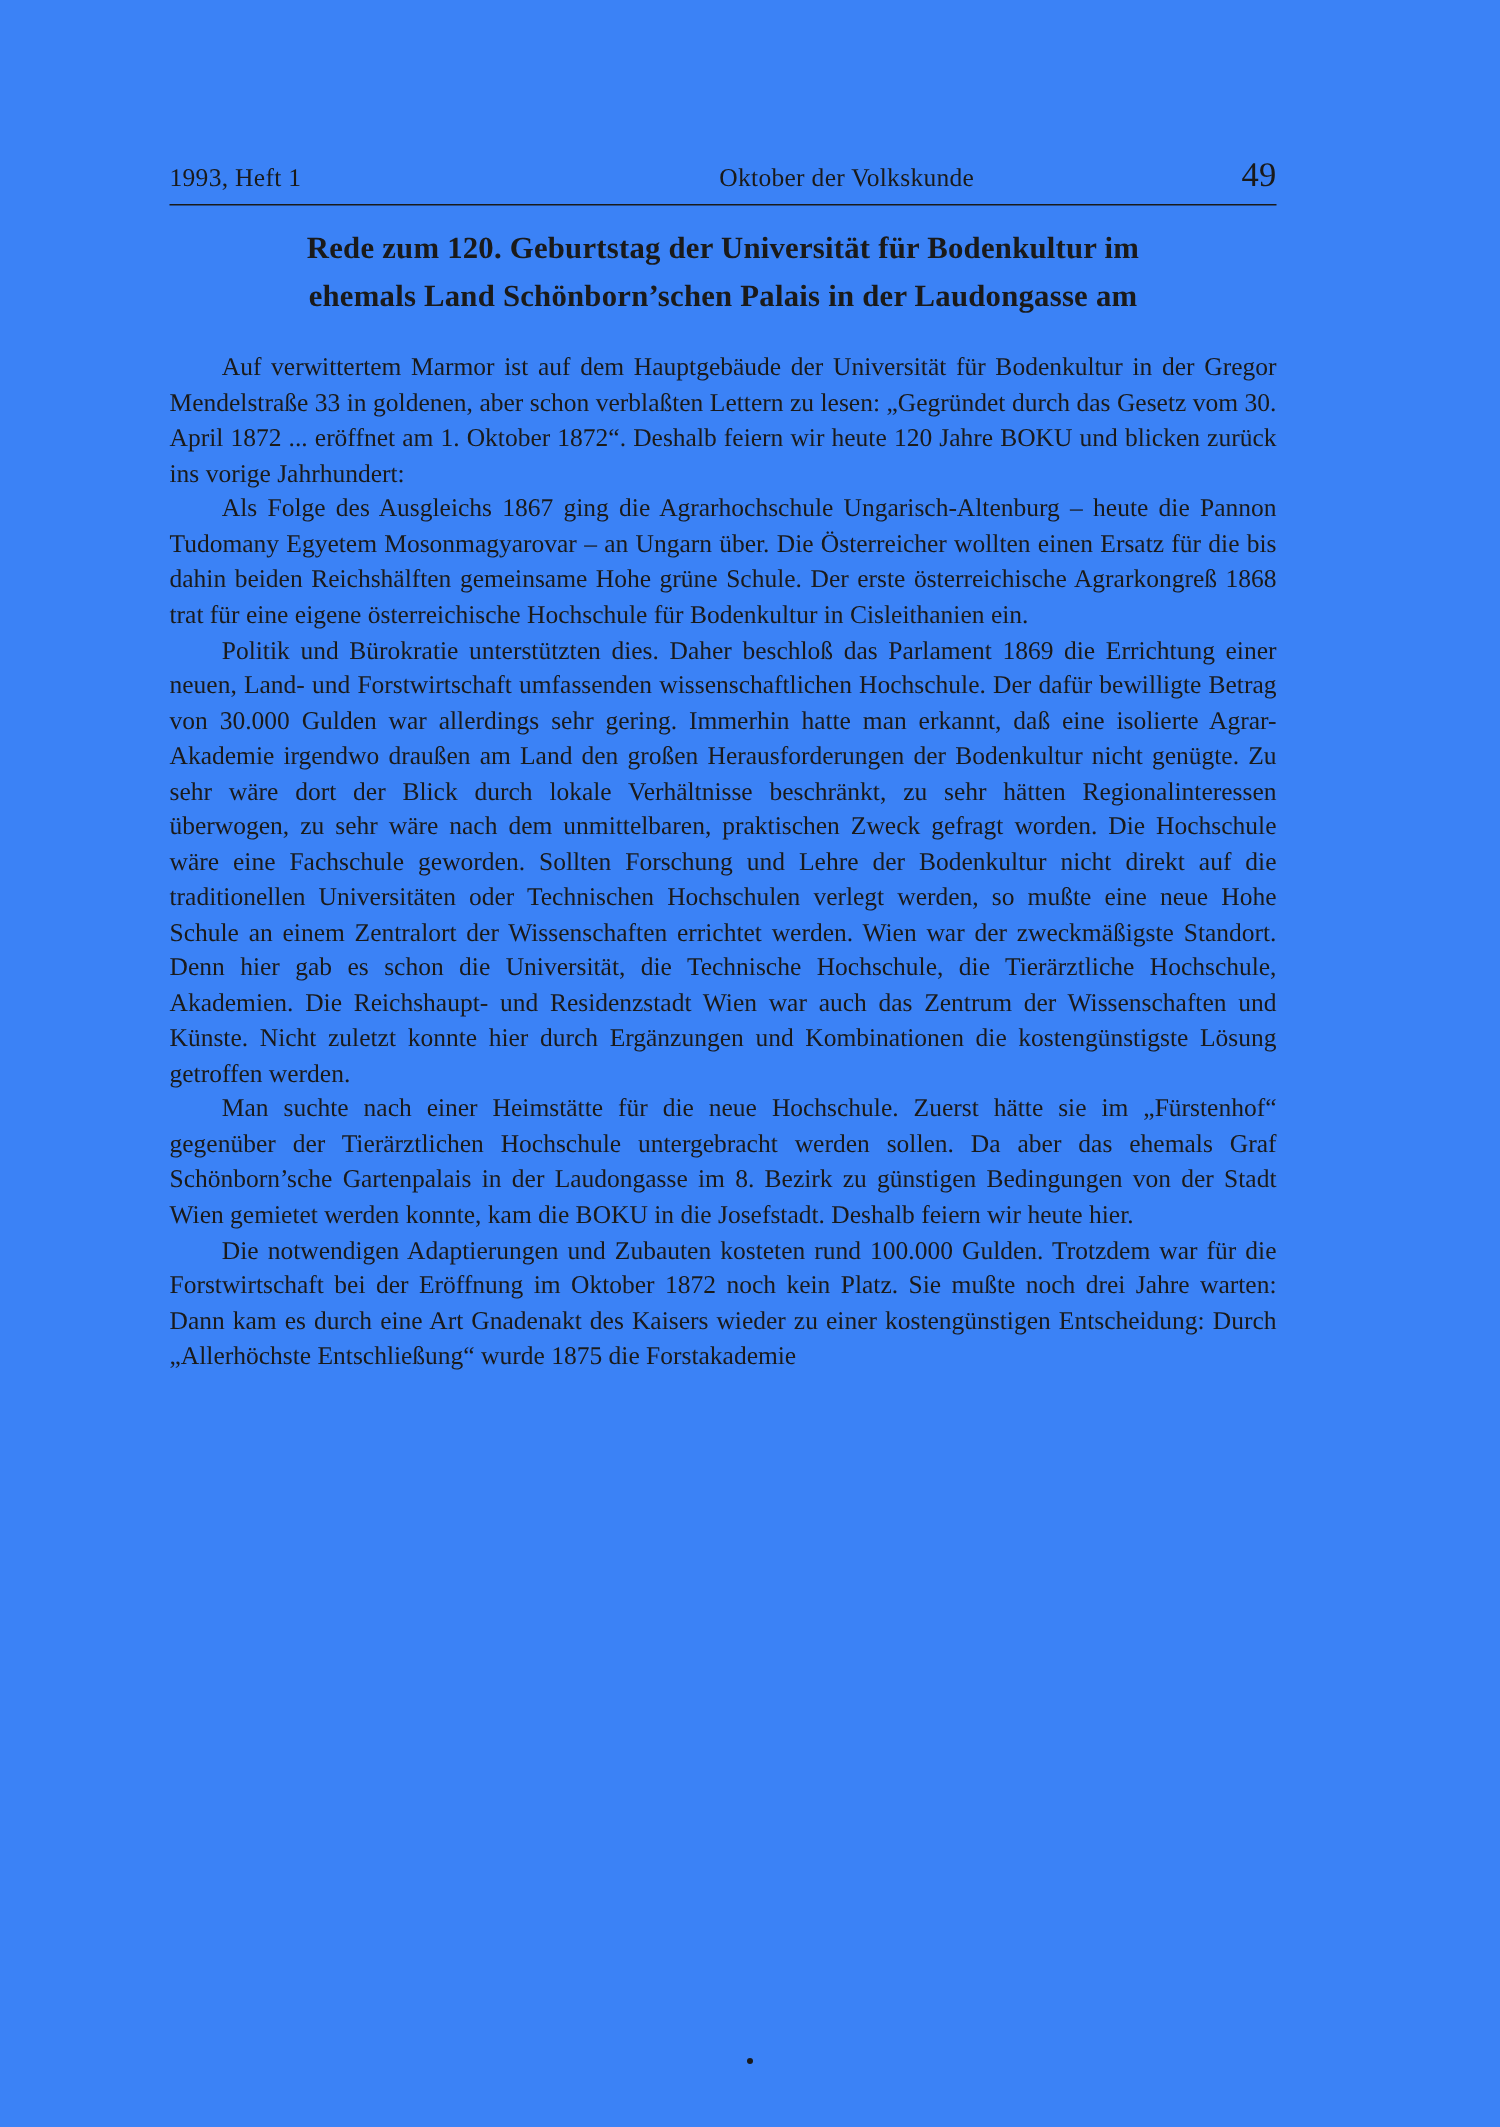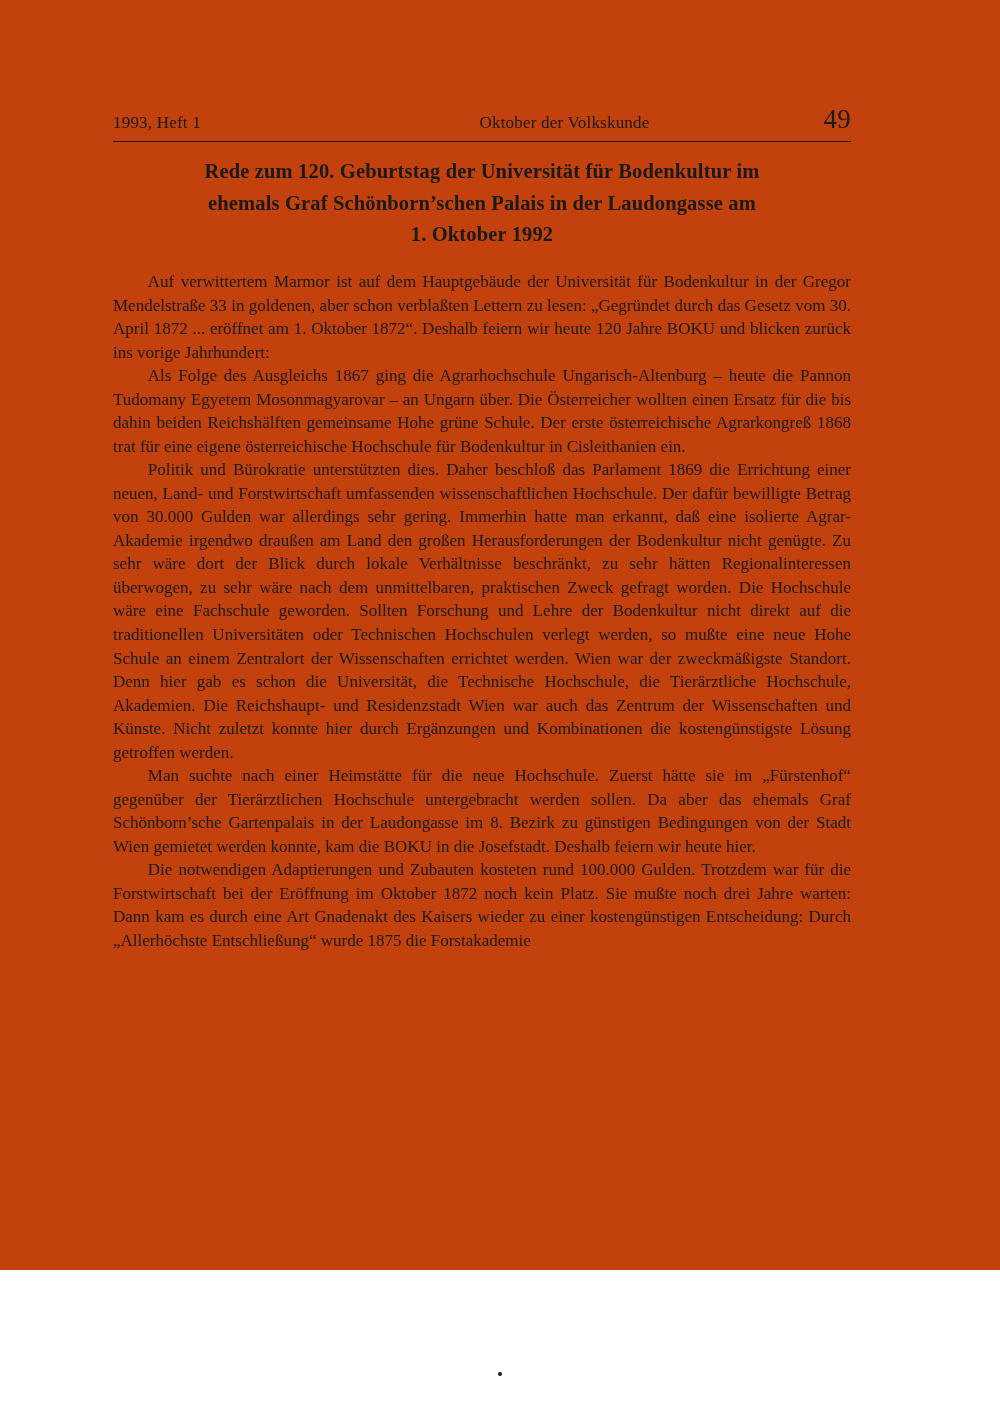--- a/index.html
+++ b/index.html
@@ -12,22 +12,22 @@
     height: 1418px;
     font-family: "Liberation Serif", serif;
     color: #1a1a1a;
     position: relative;
     overflow: hidden;
   }
   .page {
     position: absolute;
     left: 0; top: 0;
     width: 1000px;
-    height: 1270px;
-    background: #c2410c;
+    height: 1418px;
+    background: #3b82f6;
     text-decoration: underline;
   }
   .content {
     position: absolute;
     left: 113px;
     top: 104px;
     width: 738px;
   }
   
   .runhead {
@@ -44,21 +44,21 @@
     font-size: 17px;
   }
   .runhead .journal {
     flex: 1;
     text-align: center;
     font-size: 17px;
   }
   .runhead .pageno {
     width: 90px;
     text-align: right;
-    font-size: 27px;
+    font-size: 23px;
   }
   
   .title {
     text-align: center;
     font-weight: bold;
     font-size: 20.5px;
     line-height: 1.55;
     letter-spacing: 0.15px;
   }
   .title .line {
@@ -95,22 +95,21 @@
   <div class="content">
 
     <div class="runhead">
       <span class="issue">1993, Heft 1</span>
       <span class="journal">Oktober der Volkskunde</span>
       <span class="pageno">49</span>
     </div>
 
     <h1 class="title">
       <span class="line">Rede zum 120. Geburtstag der Universität für Bodenkultur im</span>
-      <span class="line">ehemals Graf Schönborn’schen Palais in der Laudongasse am</span>
-      <span class="line">1. Oktober 1992</span>
+      <span class="line">ehemals Land Schönborn’schen Palais in der Laudongasse am</span>
     </h1>
 
     <div class="body">
       <p>Auf verwittertem Marmor ist auf dem Hauptgebäude der Universität für Bodenkultur in der Gregor Mendelstraße 33 in goldenen, aber schon ver­blaßten Lettern zu lesen: „Gegründet durch das Gesetz vom 30. April 1872 ... eröffnet am 1. Oktober 1872“. Deshalb feiern wir heute 120 Jahre BOKU und blicken zurück ins vorige Jahrhundert:</p>
       <p>Als Folge des Ausgleichs 1867 ging die Agrarhochschule Ungarisch-Al­tenburg – heute die Pannon Tudomany Egyetem Mosonmagyarovar – an Ungarn über. Die Österreicher wollten einen Ersatz für die bis dahin beiden Reichshälften gemeinsame Hohe grüne Schule. Der erste österreichische Agrarkongreß 1868 trat für eine eigene österreichische Hochschule für Bodenkultur in Cisleithanien ein.</p>
       <p>Politik und Bürokratie unterstützten dies. Daher beschloß das Parlament 1869 die Errichtung einer neuen, Land- und Forstwirtschaft umfassenden wissenschaftlichen Hochschule. Der dafür bewilligte Betrag von 30.000 Gulden war allerdings sehr gering. Immerhin hatte man erkannt, daß eine isolierte Agrar-Akademie irgendwo draußen am Land den großen Heraus­forderungen der Bodenkultur nicht genügte. Zu sehr wäre dort der Blick durch lokale Verhältnisse beschränkt, zu sehr hätten Regionalinteressen überwogen, zu sehr wäre nach dem unmittelbaren, praktischen Zweck gefragt worden. Die Hochschule wäre eine Fachschule geworden. Sollten Forschung und Lehre der Bodenkultur nicht direkt auf die traditionellen Universitäten oder Technischen Hochschulen verlegt werden, so mußte eine neue Hohe Schule an einem Zentralort der Wissenschaften errichtet werden. Wien war der zweckmäßigste Standort. Denn hier gab es schon die Univer­sität, die Technische Hochschule, die Tierärztliche Hochschule, Akademien. Die Reichshaupt- und Residenzstadt Wien war auch das Zentrum der Wis­senschaften und Künste. Nicht zuletzt konnte hier durch Ergänzungen und Kombinationen die kostengünstigste Lösung getroffen werden.</p>
       <p>Man suchte nach einer Heimstätte für die neue Hochschule. Zuerst hätte sie im „Fürstenhof“ gegenüber der Tierärztlichen Hochschule untergebracht werden sollen. Da aber das ehemals Graf Schönborn’sche Gartenpalais in der Laudongasse im 8. Bezirk zu günstigen Bedingungen von der Stadt Wien gemietet werden konnte, kam die BOKU in die Josefstadt. Deshalb feiern wir heute hier.</p>
       <p>Die notwendigen Adaptierungen und Zubauten kosteten rund 100.000 Gulden. Trotzdem war für die Forstwirtschaft bei der Eröffnung im Oktober 1872 noch kein Platz. Sie mußte noch drei Jahre warten: Dann kam es durch eine Art Gnadenakt des Kaisers wieder zu einer kostengünstigen Entschei­dung: Durch „Allerhöchste Entschließung“ wurde 1875 die Forstakademie</p>
     </div>
 

